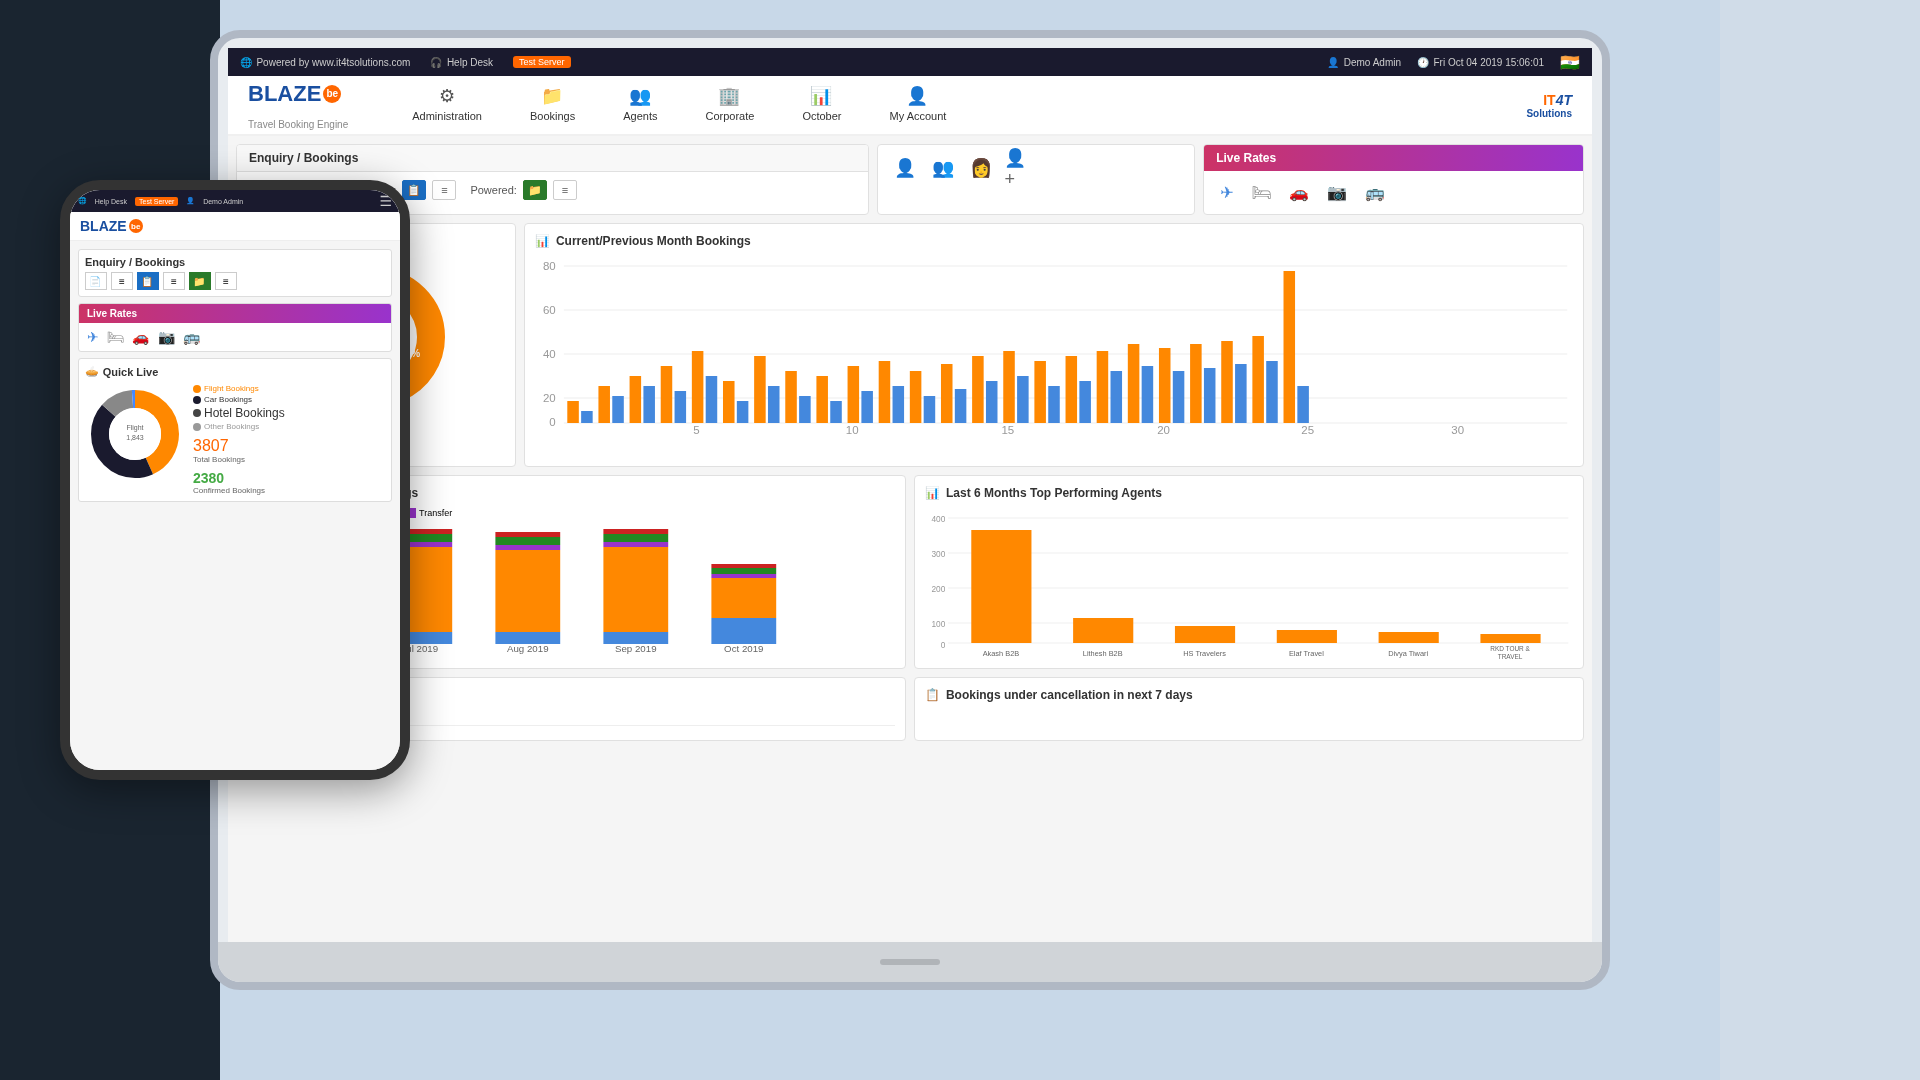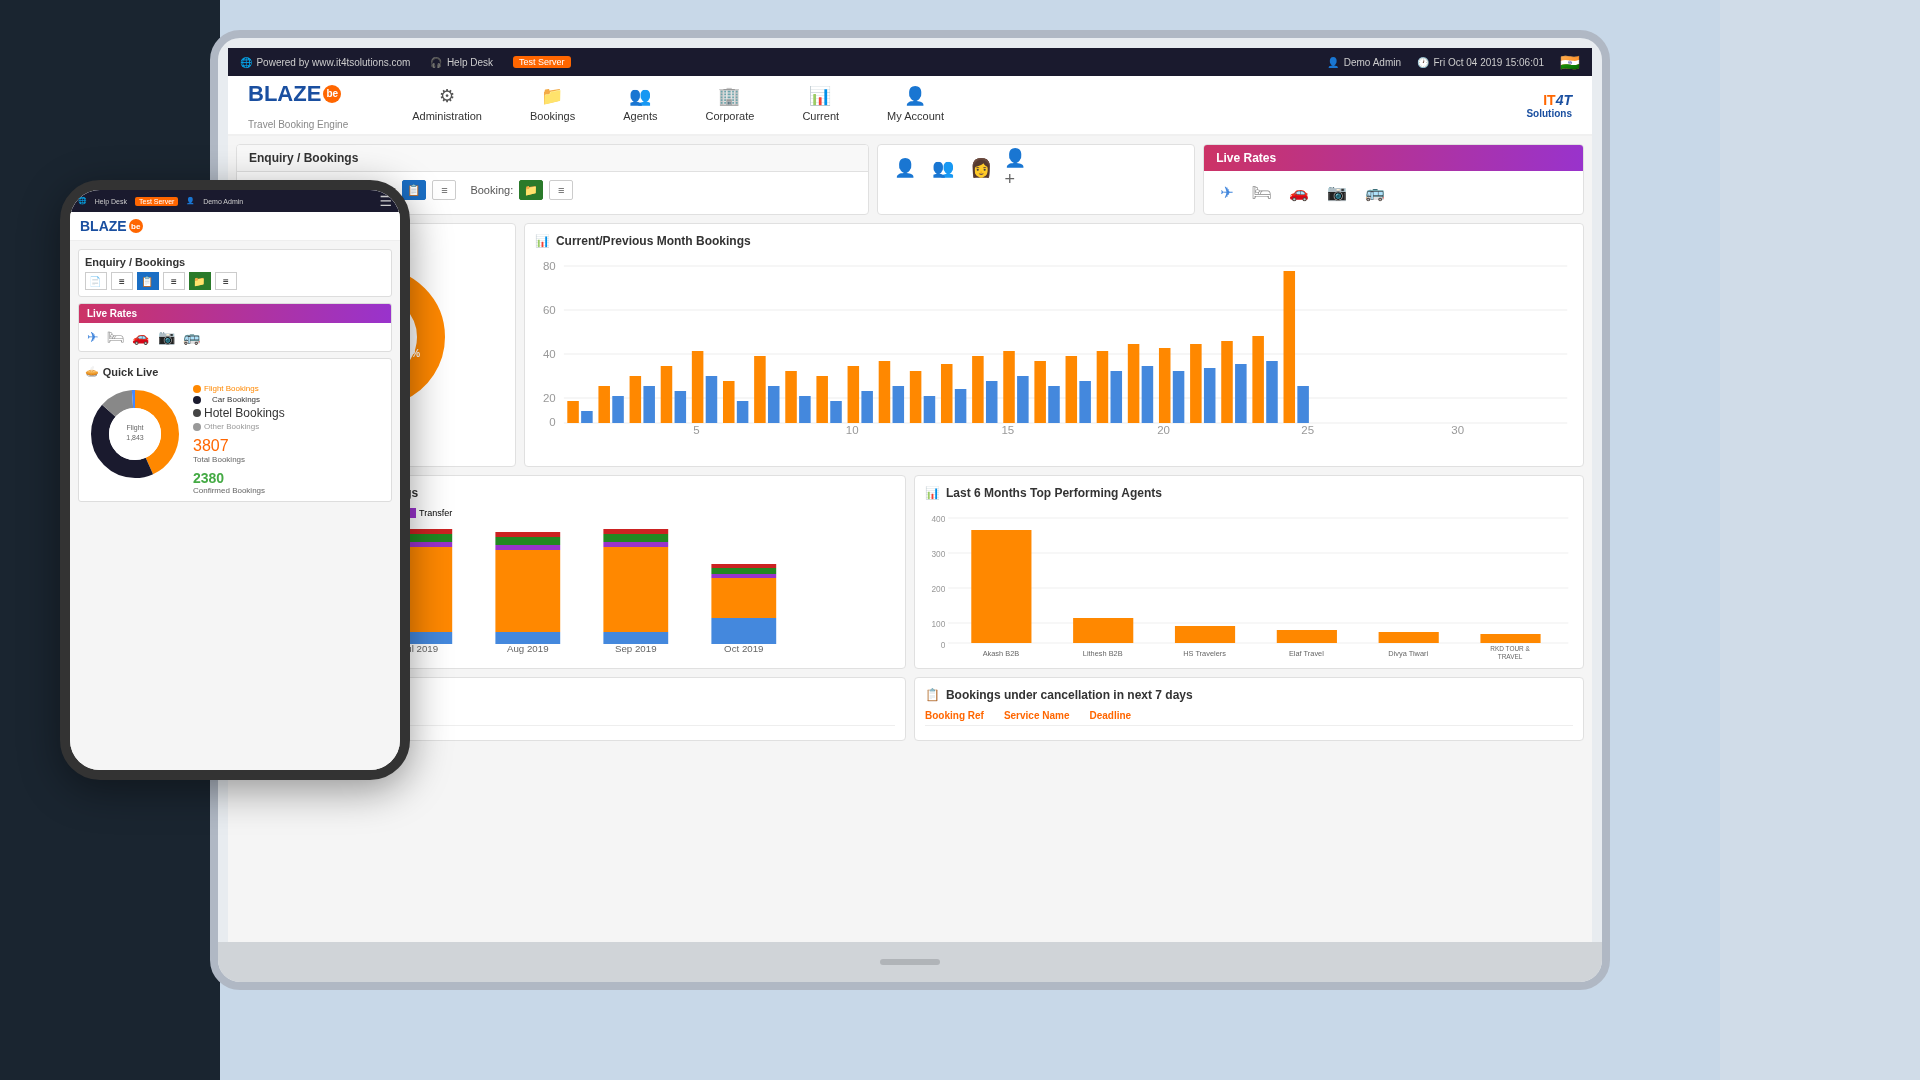--- a/index.html
+++ b/index.html
@@ -421,21 +421,21 @@
               <circle cx="50" cy="50" r="26" fill="#fff"></circle>
               <text x="50" y="46" text-anchor="middle" font-size="7" fill="#666">Flight</text>
               <text x="50" y="56" text-anchor="middle" font-size="7" fill="#666">1,843</text>
             </svg>
           </div>
           <div style="flex:1;">
             <div style="font-size:8px; color:#ff8800; display:flex; align-items:center; gap:3px; margin-bottom:2px;">
               <span style="width:8px;height:8px;background:#ff8800;border-radius:50%;display:inline-block;"></span>
               <span>Flight Bookings</span>
             </div>
-            <div style="font-size:8px; color:#333; display:flex; align-items:center; gap:11px; margin-bottom:2px;">
+            <div style="font-size:8px; color:#333; display:flex; align-items:center; gap:3px; margin-bottom:2px;">
               <span style="width:8px;height:8px;background:#1a1a2e;border-radius:50%;display:inline-block;"></span>
               <span>Car Bookings</span>
             </div>
             <div style="font-size:12px; color:#333; display:flex; align-items:center; gap:3px; margin-bottom:2px;">
               <span style="width:8px;height:8px;background:#444;border-radius:50%;display:inline-block;"></span>
               <span>Hotel Bookings</span>
             </div>
             <div style="font-size:8px; color:#999; display:flex; align-items:center; gap:3px; margin-bottom:6px;">
               <span style="width:8px;height:8px;background:#999;border-radius:50%;display:inline-block;"></span>
               <span>Other Bookings</span>
@@ -497,21 +497,21 @@
         <div class="nav-item">
           <span class="nav-icon">👥</span>
           <span>Agents</span>
         </div>
         <div class="nav-item">
           <span class="nav-icon">🏢</span>
           <span>Corporate</span>
         </div>
         <div class="nav-item">
           <span class="nav-icon">📊</span>
-          <span>Current</span>
+          <span>October</span>
         </div>
         <div class="nav-item">
           <span class="nav-icon">👤</span>
           <span>My Account</span>
         </div>
       </div>
       <div class="nav-right">
         <div style="text-align:right;">
           <div style="font-size:10px; color:#888; font-style:italic;"><span style="color:#ff6600; font-weight:bold; font-style:normal; font-size:14px;">IT</span><span style="color:#1a4fa0; font-weight:bold; font-size:14px;">4T</span></div>
           <div style="font-size:10px; color:#1a4fa0; font-weight:bold;">Solutions</div>
@@ -526,21 +526,21 @@
         <div class="widget-card enquiry-widget">
           <div class="widget-header">Enquiry / Bookings</div>
           <div class="widget-body">
             <div class="enquiry-row">
               <span style="font-size:11px; color:#555;">Enquiry:</span>
               <div class="enquiry-btn">📄</div>
               <div class="enquiry-btn">≡</div>
               <span style="font-size:11px; color:#555; margin-left:8px;">Quote:</span>
               <div class="enquiry-btn active-blue">📋</div>
               <div class="enquiry-btn">≡</div>
-              <span style="font-size:11px; color:#555; margin-left:8px;">Booking:</span>
+              <span style="font-size:11px; color:#555; margin-left:8px;">Powered:</span>
               <div class="enquiry-btn active-green">📁</div>
               <div class="enquiry-btn">≡</div>
             </div>
           </div>
         </div>
 
         <div class="widget-card clients-widget">
           <div class="widget-body">
             <div class="client-icons">
               <span class="client-icon">👤</span>
@@ -812,25 +812,20 @@
             <span>Service Name</span>
             <span>Client</span>
           </div>
         </div>
 
         <div class="table-card">
           <div class="chart-title">
             <span>📋</span>
             <span>Bookings under cancellation in next 7 days</span>
           </div>
-          <div class="table-header-row">
-            <span>Booking Ref</span>
-            <span>Service Name</span>
-            <span>Deadline</span>
-          </div>
         </div>
       </div>
     </div>
   </div>
 
   <div style="position:absolute; bottom:0; left:0; right:0; height:40px; background:#d0d4d8; display:flex; align-items:center; justify-content:center;">
     <div style="width:60px; height:6px; background:#b0b4b8; border-radius:3px;"></div>
   </div>
 </div>
 

